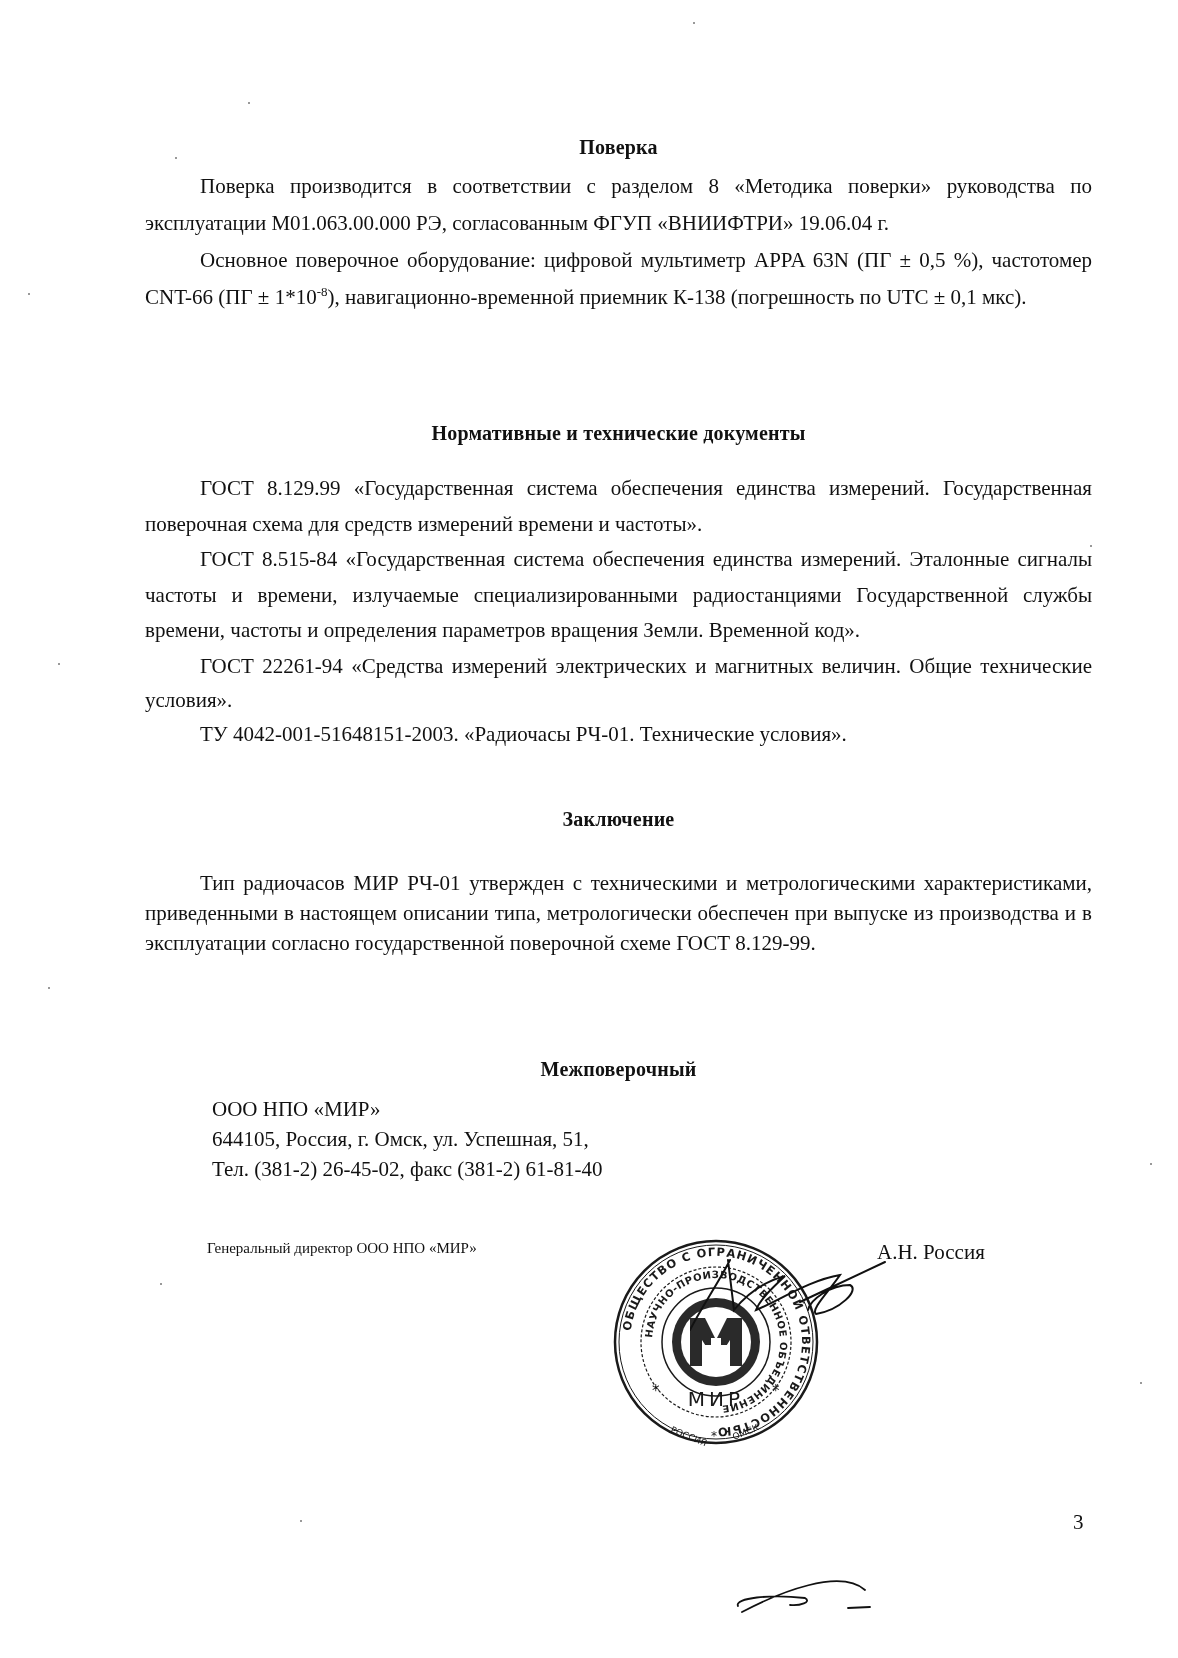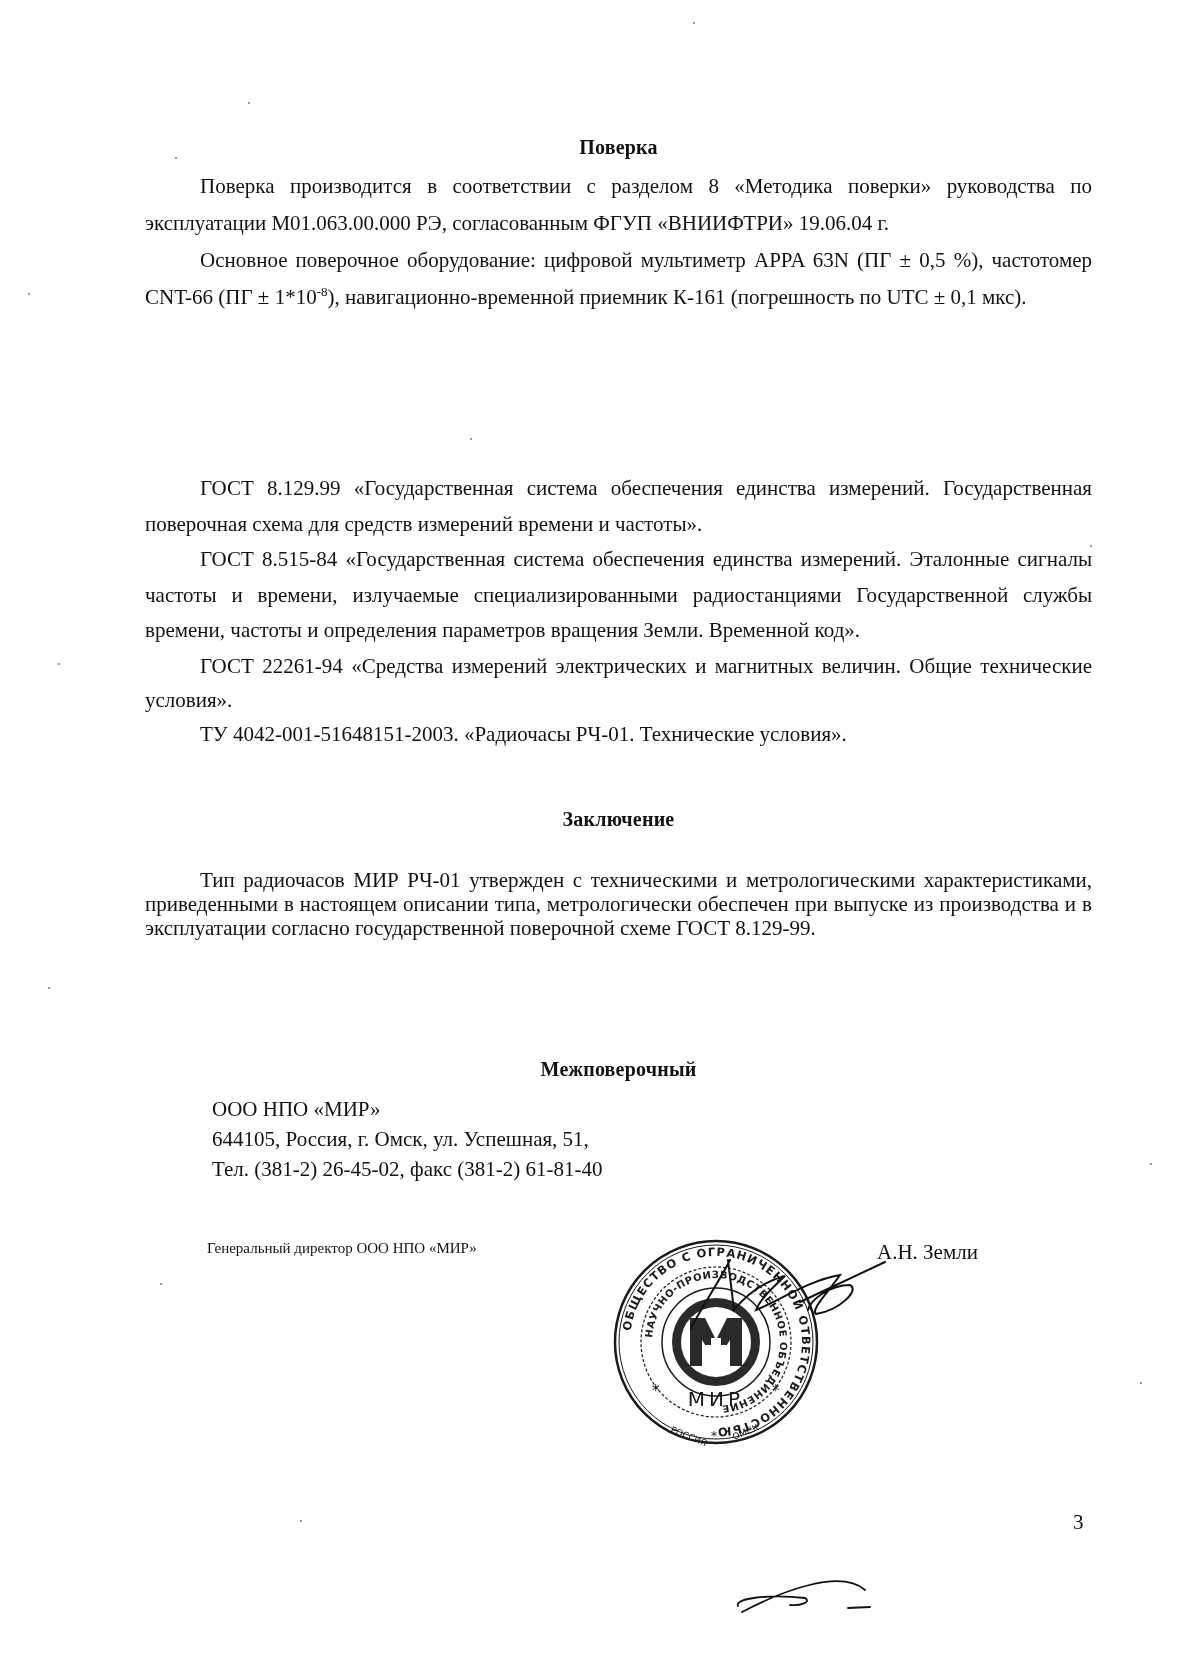--- a/index.html
+++ b/index.html
@@ -28,47 +28,48 @@
   </style>
 </head>
 <body>
 
 <div class="page">
 
   <div class="heading" style="top:136px;">Поверка</div>
 
   <div class="block" style="top:168px;">
     <p class="para ls37">Поверка производится в соответствии с разделом 8 «Методика поверки» руководства по эксплуатации М01.063.00.000 РЭ, согласованным ФГУП «ВНИИФТРИ» 19.06.04 г.</p>
-    <p class="para ls37"><span>Основное поверочное оборудование: цифровой мультиметр APPA 63N (ПГ ± 0,5 %), частотомер CNT-66 (ПГ ± 1*10</span><span class="sup">-8</span><span>), навигационно-временной приемник К-161 (погрешность по UTC ± 0,1 мкс).</span></p>
+    <p class="para ls37"><span>Основное поверочное оборудование: цифровой мультиметр APPA 63N (ПГ ± 0,5 %), частотомер CNT-66 (ПГ ± 1*10</span><span class="sup">-8</span><span>), навигационно-временной приемник К-138 (погрешность по UTC ± 0,1 мкс).</span></p>
   </div>
 
+  <div class="heading" style="top:422px;">Нормативные и технические документы</div>
 
   <div class="block" style="top:470px;">
     <p class="para" style="line-height:36px;">ГОСТ 8.129.99 «Государственная система обеспечения единства измерений. Государственная поверочная схема для средств измерений времени и частоты».</p>
     <p class="para" style="line-height:35.5px;">ГОСТ 8.515-84 «Государственная система обеспечения единства измерений. Эталонные сигналы частоты и времени, излучаемые специализированными радиостанциями Государственной службы времени, частоты и определения параметров вращения Земли. Временной код».</p>
     <p class="para" style="line-height:34px;">ГОСТ 22261-94 «Средства измерений электрических и магнитных величин. Общие технические условия».</p>
     <p class="para last-line-left" style="line-height:34px; text-indent:55px;">ТУ 4042-001-51648151-2003. «Радиочасы РЧ-01. Технические условия».</p>
   </div>
 
   <div class="heading" style="top:808px;">Заключение</div>
 
   <div class="block" style="top:868px;">
-    <p class="para" style="line-height:24px;">Тип радиочасов МИР РЧ-01 утвержден с техническими и метрологическими характеристиками, приведенными в настоящем описании типа, метрологически обеспечен при выпуске из производства и в эксплуатации согласно государственной поверочной схеме ГОСТ 8.129-99.</p>
+    <p class="para" style="line-height:30px;">Тип радиочасов МИР РЧ-01 утвержден с техническими и метрологическими характеристиками, приведенными в настоящем описании типа, метрологически обеспечен при выпуске из производства и в эксплуатации согласно государственной поверочной схеме ГОСТ 8.129-99.</p>
   </div>
 
   <div class="heading" style="top:1058px;">Межповерочный</div>
 
   <div class="block" style="top:1094px; left:200px; width:700px;margin-left:12px;">
     <p class="plain">ООО НПО «МИР»</p>
     <p class="plain">644105, Россия, г. Омск, ул. Успешная, 51,</p>
     <p class="plain">Тел. (381-2) 26-45-02, факс (381-2) 61-81-40</p>
   </div>
 
   <div class="dir-title">Генеральный директор ООО НПО «МИР»</div>
-  <div class="dir-name">А.Н. Земли</div>
+  <div class="dir-name">А.Н. Россия</div>
 
   <svg class="seal" viewBox="0 0 212 212">
     <defs>
       <path id="outerArc" d="M 106,106 m -86,0 a 86,86 0 1,1 172,0 a 86,86 0 1,1 -172,0"></path>
       <path id="innerArc" d="M 106,106 m -64,0 a 64,64 0 1,1 128,0 a 64,64 0 1,1 -128,0"></path>
       <path id="bottomArc" d="M 30,130 A 78,78 0 0,0 182,130"></path>
     </defs>
     <circle cx="106" cy="106" r="101" fill="none" stroke="#1a1a1a" stroke-width="2.5"></circle>
     <circle cx="106" cy="106" r="97" fill="none" stroke="#1a1a1a" stroke-width="1"></circle>
     <circle cx="106" cy="106" r="75" fill="none" stroke="#1a1a1a" stroke-width="1.2" stroke-dasharray="3 2"></circle>

